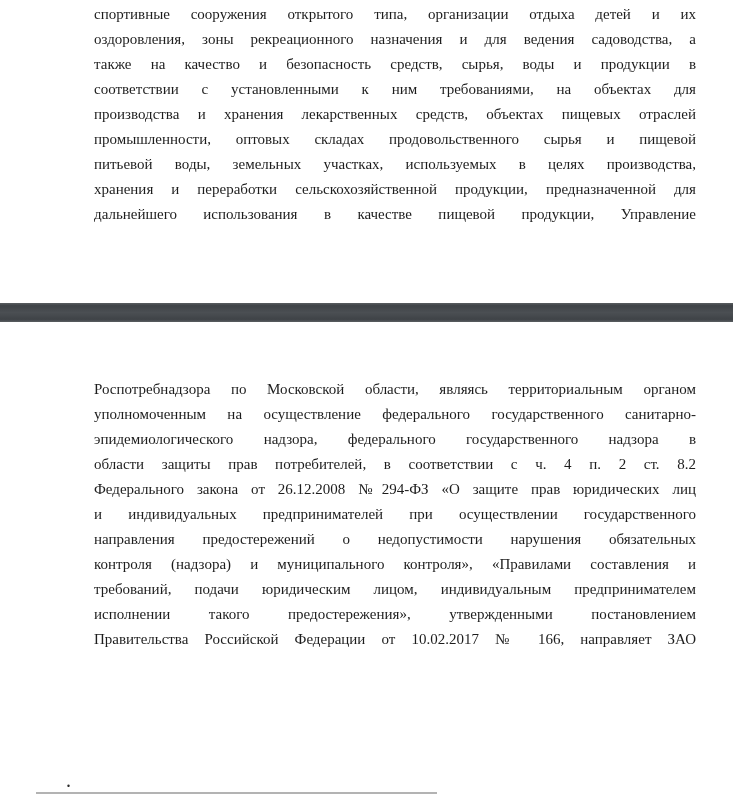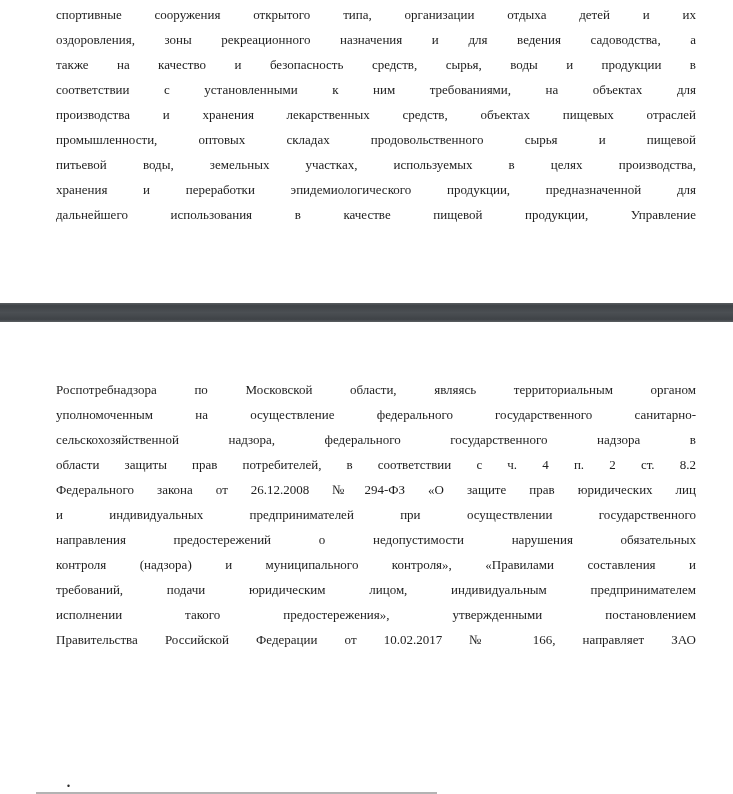--- a/index.html
+++ b/index.html
@@ -38,26 +38,27 @@
       #5a5e61 100%);
   }
   .paragraph {
     position: absolute;
     left: 56px;
     width: 640px;
   }
   #paragraph-1 { top: 2px; }
   #paragraph-2 { top: 55px; }
   .text-line {
-    font-size: 13px;
+    font-size: 15px;
     line-height: 25px;
     height: 25px;
     overflow: hidden;
     text-align: justify;
     text-align-last: justify;
+    margin-left: 38px;
     -moz-text-align-last: justify;
   }
   #footnote-mark {
     position: absolute;
     left: 66px;
     top: 770px;
     font-size: 20px;
     line-height: 20px;
     color: #2a2a2a;
   }
@@ -77,32 +78,32 @@
 
   <div id="page-1-surface" class="page-surface">
     <div id="paragraph-1" class="paragraph">
       <div class="text-line">спортивные сооружения открытого типа, организации отдыха детей и их</div>
       <div class="text-line">оздоровления, зоны рекреационного назначения и для ведения садоводства, а</div>
       <div class="text-line">также на качество и безопасность средств, сырья, воды и продукции в</div>
       <div class="text-line">соответствии с установленными к ним требованиями, на объектах для</div>
       <div class="text-line">производства и хранения лекарственных средств, объектах пищевых отраслей</div>
       <div class="text-line">промышленности, оптовых складах продовольственного сырья и пищевой</div>
       <div class="text-line">питьевой воды, земельных участках, используемых в целях производства,</div>
-      <div class="text-line">хранения и переработки эпидемиологического продукции, предназначенной для</div>
+      <div class="text-line">хранения и переработки сельскохозяйственной продукции, предназначенной для</div>
       <div class="text-line">дальнейшего использования в качестве пищевой продукции, Управление</div>
     </div>
   </div>
 
   <div id="page-break-band"></div>
 
   <div id="page-2-surface" class="page-surface">
     <div id="paragraph-2" class="paragraph">
       <div class="text-line">Роспотребнадзора по Московской области, являясь территориальным органом</div>
       <div class="text-line">уполномоченным на осуществление федерального государственного санитарно-</div>
-      <div class="text-line">сельскохозяйственной надзора, федерального государственного надзора в</div>
+      <div class="text-line">эпидемиологического надзора, федерального государственного надзора в</div>
       <div class="text-line">области защиты прав потребителей, в соответствии с ч. 4 п. 2 ст. 8.2</div>
       <div class="text-line">Федерального закона от 26.12.2008 №294-ФЗ «О защите прав юридических лиц</div>
       <div class="text-line">и индивидуальных предпринимателей при осуществлении государственного</div>
       <div class="text-line">направления предостережений о недопустимости нарушения обязательных</div>
       <div class="text-line">контроля (надзора) и муниципального контроля», «Правилами составления и</div>
       <div class="text-line">требований, подачи юридическим лицом, индивидуальным предпринимателем</div>
       <div class="text-line">исполнении такого предостережения», утвержденными постановлением</div>
       <div class="text-line">Правительства Российской Федерации от 10.02.2017 № 166, направляет ЗАО</div>
     </div>
   </div>

